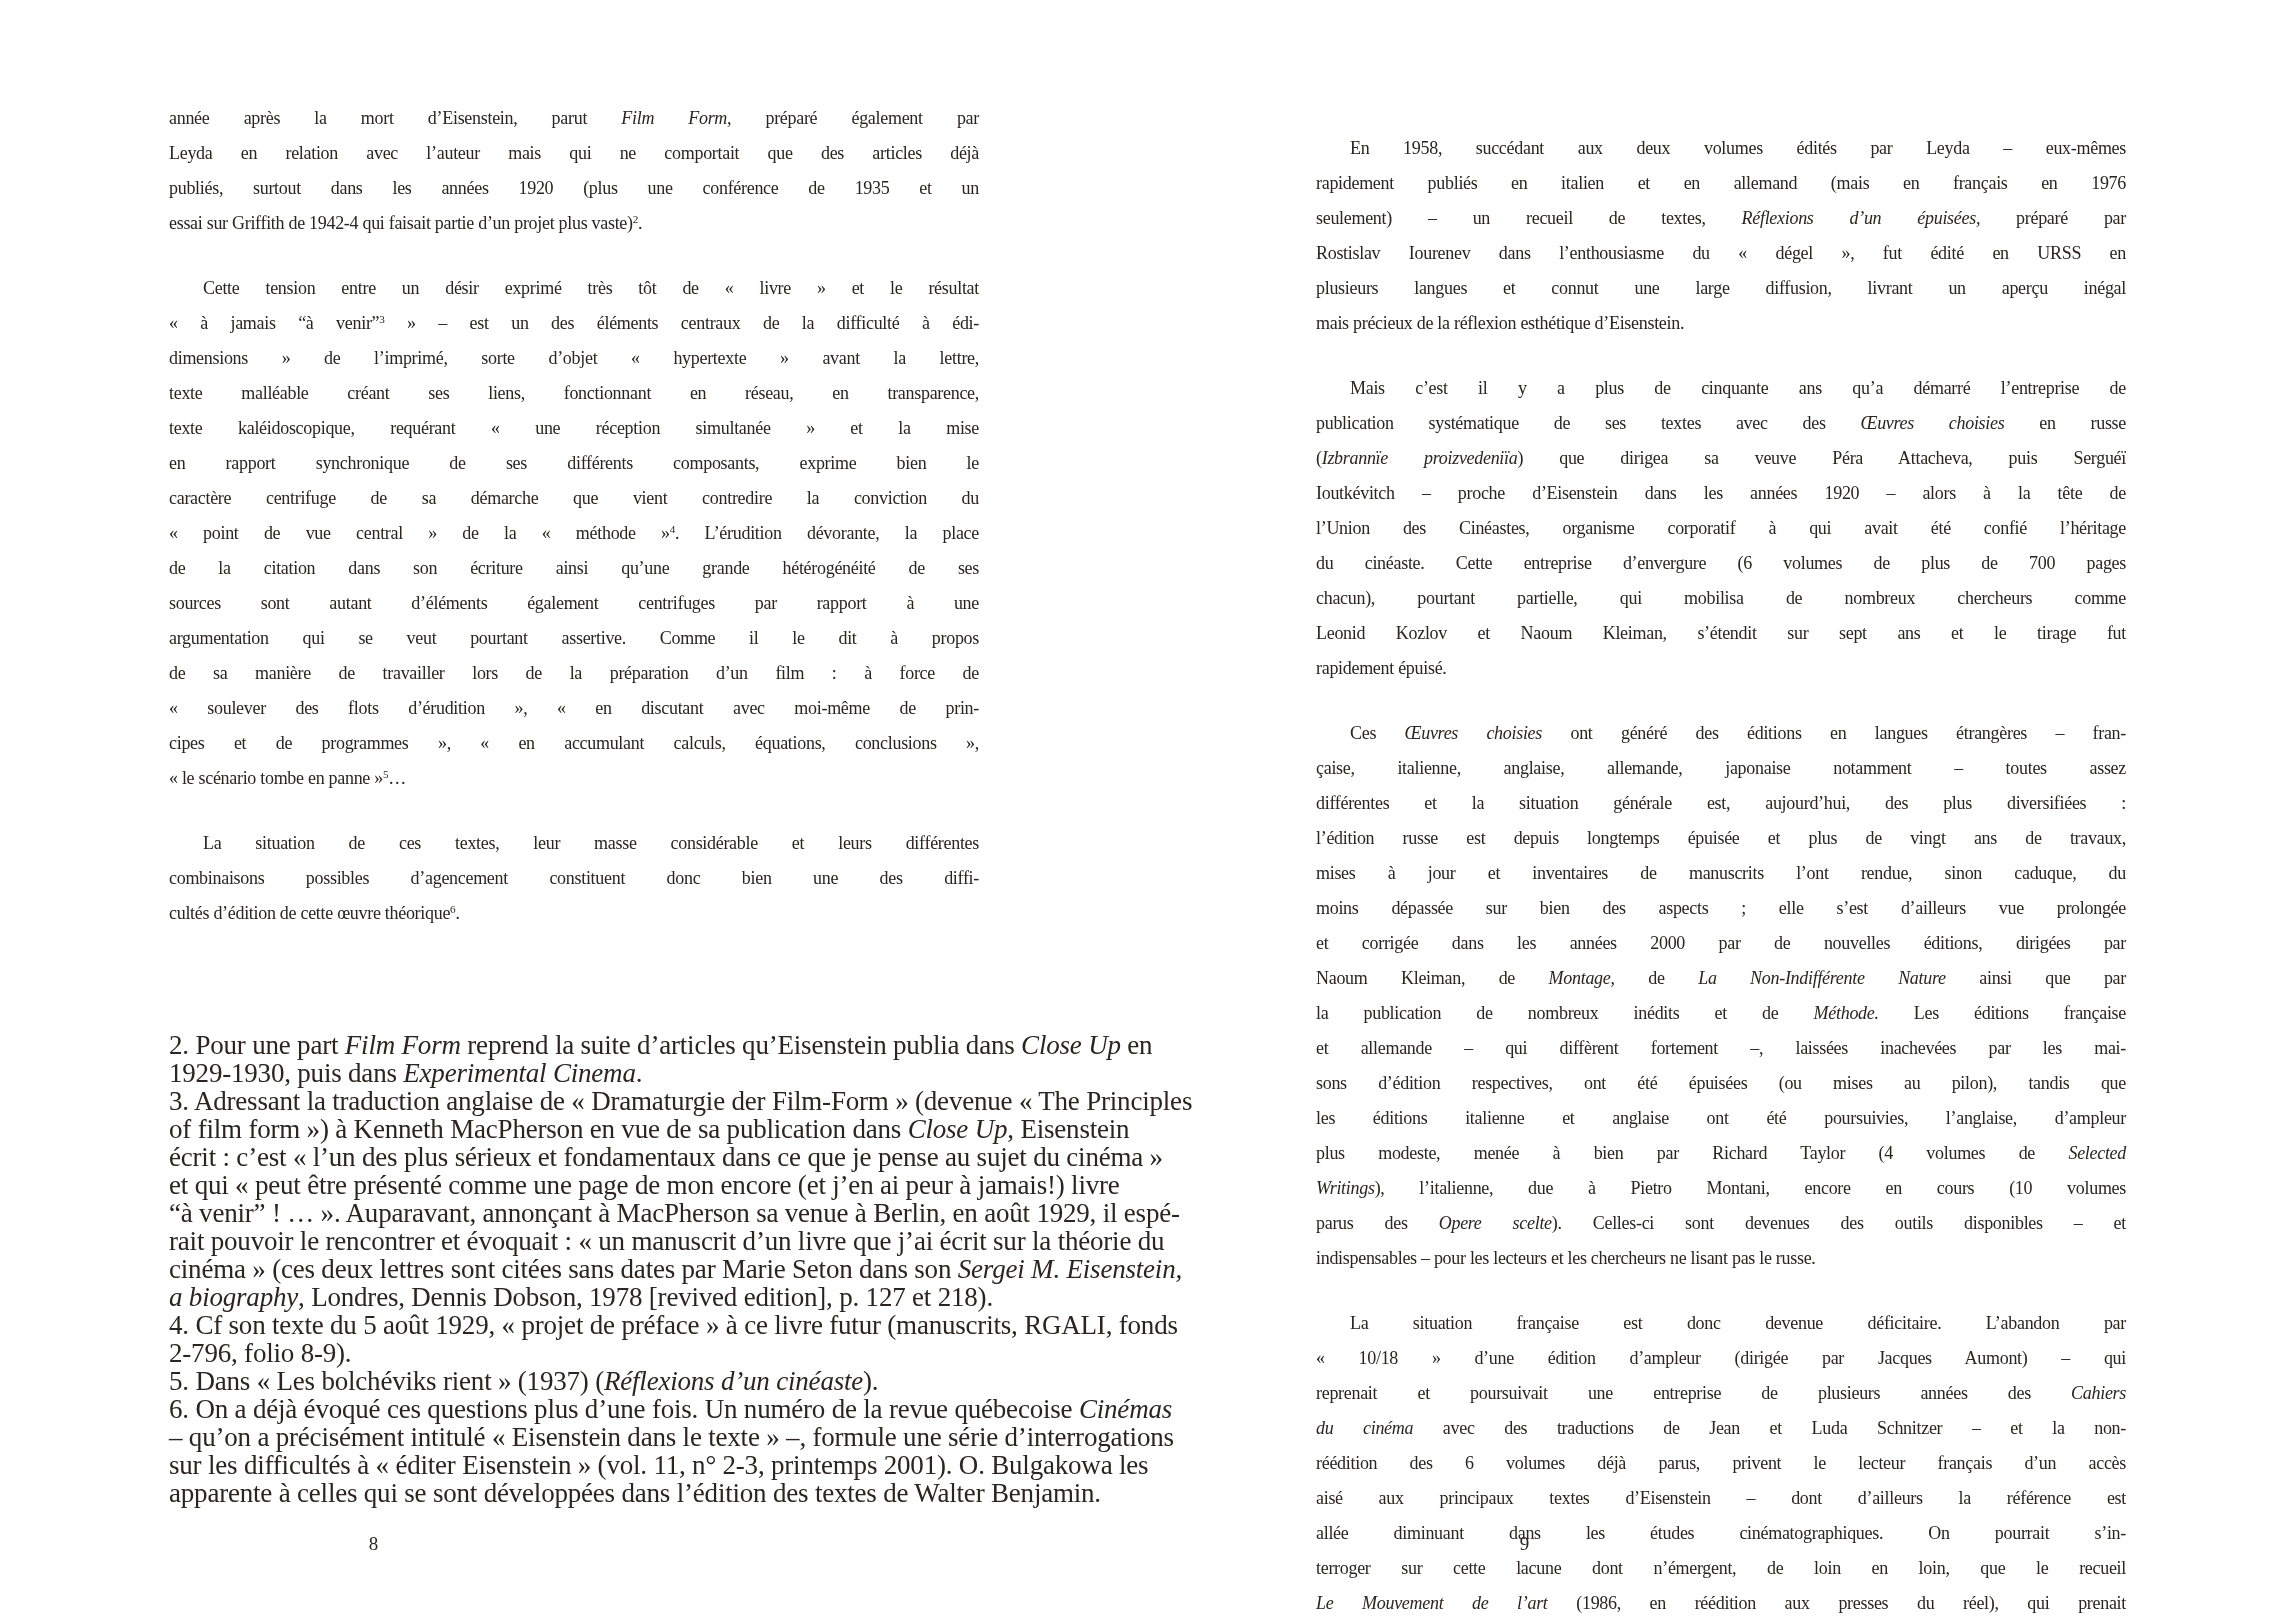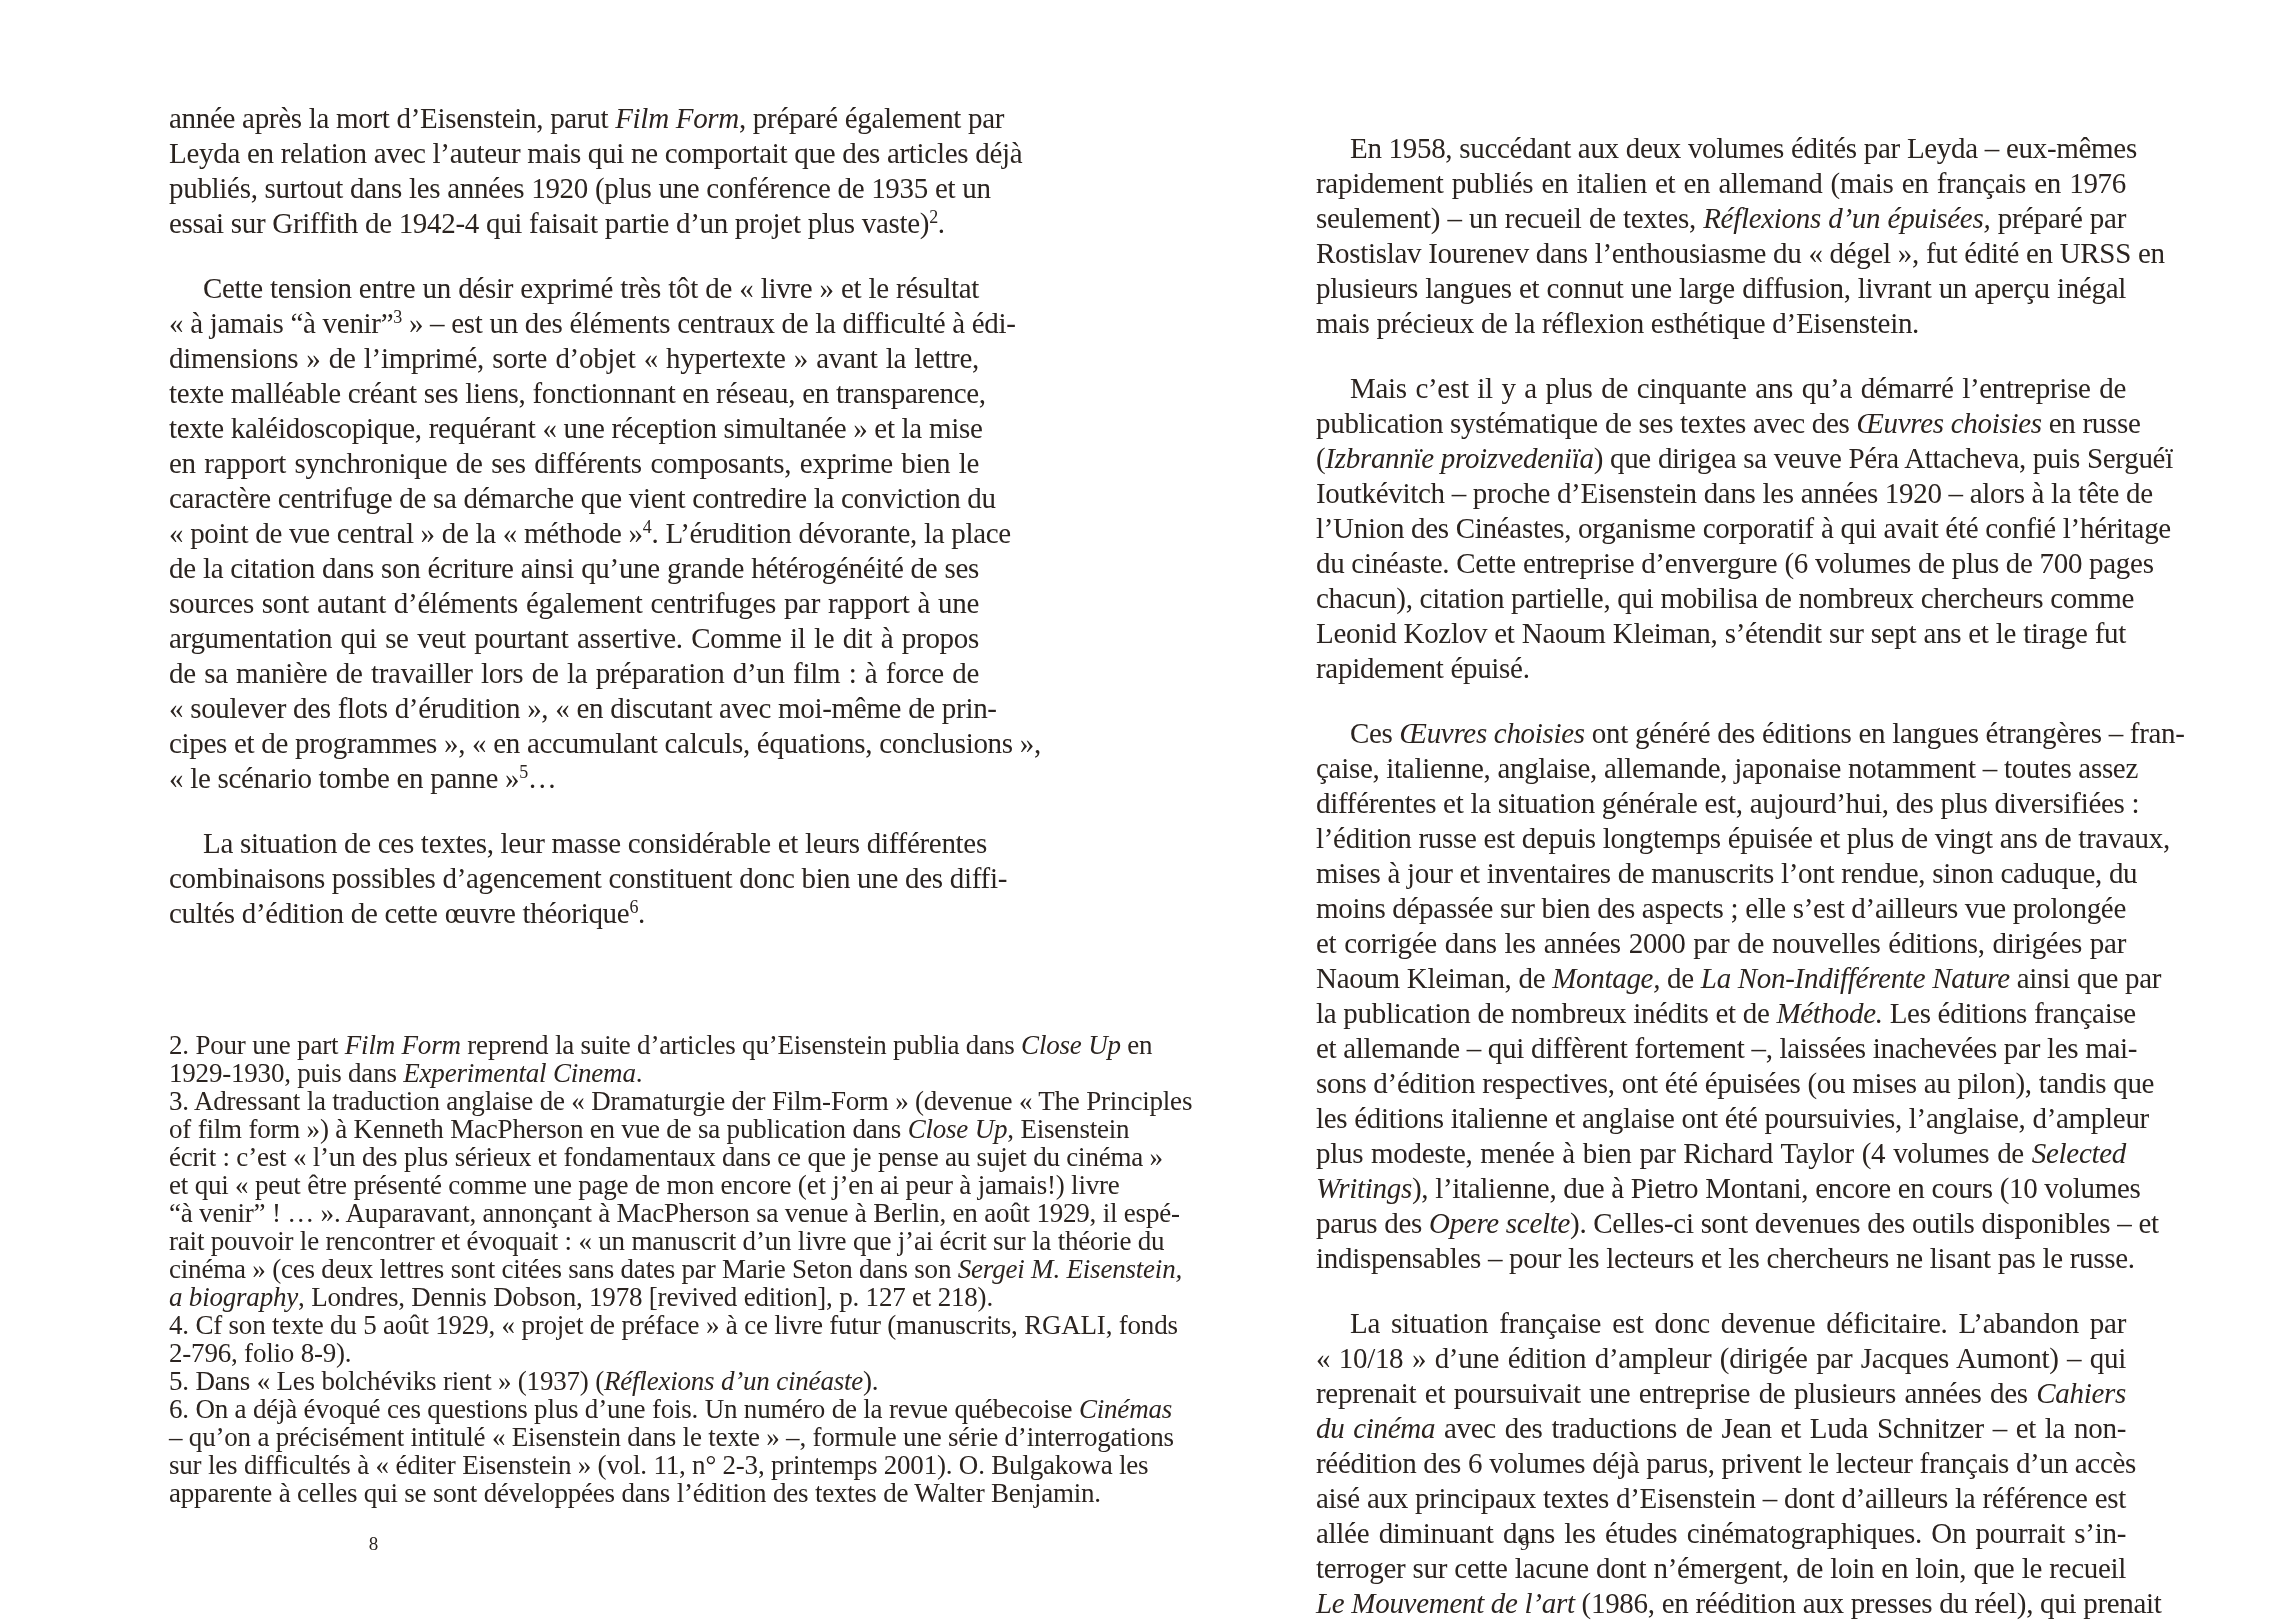--- a/index.html
+++ b/index.html
@@ -4,21 +4,21 @@
 <style>
   html, body { margin: 0; padding: 0; background: #ffffff; }
   body { width: 2295px; height: 1621px; position: relative; overflow: hidden;
          font-family: "Liberation Serif", "DejaVu Serif", serif; color: #2b2420; }
   .page { position: absolute; top: 0; height: 1621px; }
   #page-left { left: 0; width: 1147px; }
   #page-right { left: 1147px; width: 1148px; }
   .col { position: absolute; top: 101px; width: 810px; }
   #page-left .col { left: 169px; }
   #page-right .col { left: 169px; }
-  .body-text { font-size: 29px; line-height: 35px; letter-spacing: -0.3px; }
+  .body-text { font-size: 18px; line-height: 35px; letter-spacing: -0.3px; }
   .line { display: block; text-align: justify; text-align-last: justify; white-space: nowrap; height: 35px; overflow: visible; }
   .line.last { text-align-last: left; }
   .line.indent { padding-left: 34px; margin-top: 30px; }
   .it { font-style: italic; }
   sup { font-size: 0.62em; vertical-align: 0.55em; line-height: 0; }
   .notes { position: absolute; top: 1031px; left: 169px; width: 810px; font-size: 27px; line-height: 28px; letter-spacing: -0.2px; }
   .notes .line { height: 28px; }
   .pagenum { position: absolute; top: 1533px; font-size: 19px; width: 51px; text-align: center; }
   #page-left .pagenum { left: 348px; }
   #page-right .pagenum { left: 352px; }
@@ -80,21 +80,21 @@
       <div class="line"><span class="">seulement) – un recueil de textes, </span><span class="it">Réflexions d’un épuisées,</span><span class=""> préparé par</span></div>
       <div class="line"><span class="">Rostislav Iourenev dans l’enthousiasme du « dégel », fut édité en URSS en</span></div>
       <div class="line"><span class="">plusieurs langues et connut une large diffusion, livrant un aperçu inégal</span></div>
       <div class="line last"><span class="">mais précieux de la réflexion esthétique d’Eisenstein.</span></div>
       <div class="line indent"><span class="">Mais c’est il y a plus de cinquante ans qu’a démarré l’entreprise de</span></div>
       <div class="line"><span class="">publication systématique de ses textes avec des </span><span class="it">Œuvres choisies</span><span class=""> en russe</span></div>
       <div class="line"><span class="">(</span><span class="it">Izbrannïe proizvedeniïa</span><span class="">) que dirigea sa veuve Péra Attacheva, puis Serguéï</span></div>
       <div class="line"><span class="">Ioutkévitch – proche d’Eisenstein dans les années 1920 – alors à la tête de</span></div>
       <div class="line"><span class="">l’Union des Cinéastes, organisme corporatif à qui avait été confié l’héritage</span></div>
       <div class="line"><span class="">du cinéaste. Cette entreprise d’envergure (6 volumes de plus de 700 pages</span></div>
-      <div class="line"><span class="">chacun), citation partielle, qui mobilisa de nombreux chercheurs comme</span></div>
+      <div class="line"><span class="">chacun), pourtant partielle, qui mobilisa de nombreux chercheurs comme</span></div>
       <div class="line"><span class="">Leonid Kozlov et Naoum Kleiman, s’étendit sur sept ans et le tirage fut</span></div>
       <div class="line last"><span class="">rapidement épuisé.</span></div>
       <div class="line indent"><span class="">Ces </span><span class="it">Œuvres choisies</span><span class=""> ont généré des éditions en langues étrangères – fran-</span></div>
       <div class="line"><span class="">çaise, italienne, anglaise, allemande, japonaise notamment – toutes assez</span></div>
       <div class="line"><span class="">différentes et la situation générale est, aujourd’hui, des plus diversifiées :</span></div>
       <div class="line"><span class="">l’édition russe est depuis longtemps épuisée et plus de vingt ans de travaux,</span></div>
       <div class="line"><span class="">mises à jour et inventaires de manuscrits l’ont rendue, sinon caduque, du</span></div>
       <div class="line"><span class="">moins dépassée sur bien des aspects ; elle s’est d’ailleurs vue prolongée</span></div>
       <div class="line"><span class="">et corrigée dans les années 2000 par de nouvelles éditions, dirigées par</span></div>
       <div class="line"><span class="">Naoum Kleiman, de </span><span class="it">Montage,</span><span class=""> de </span><span class="it">La Non-Indifférente Nature</span><span class=""> ainsi que par</span></div>

